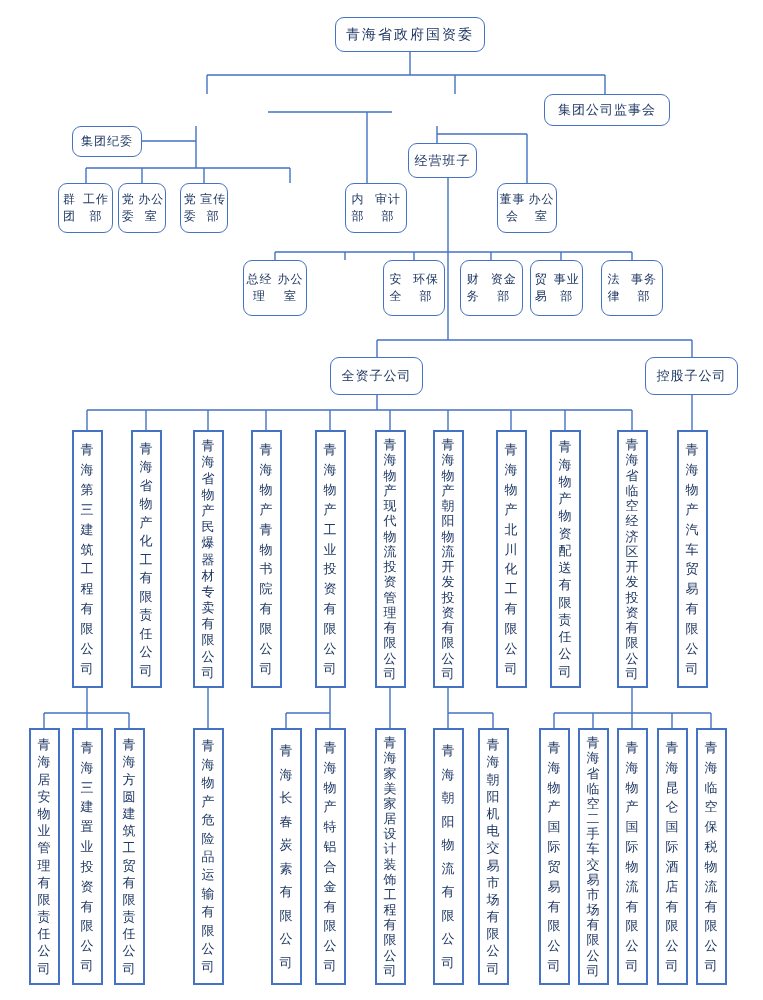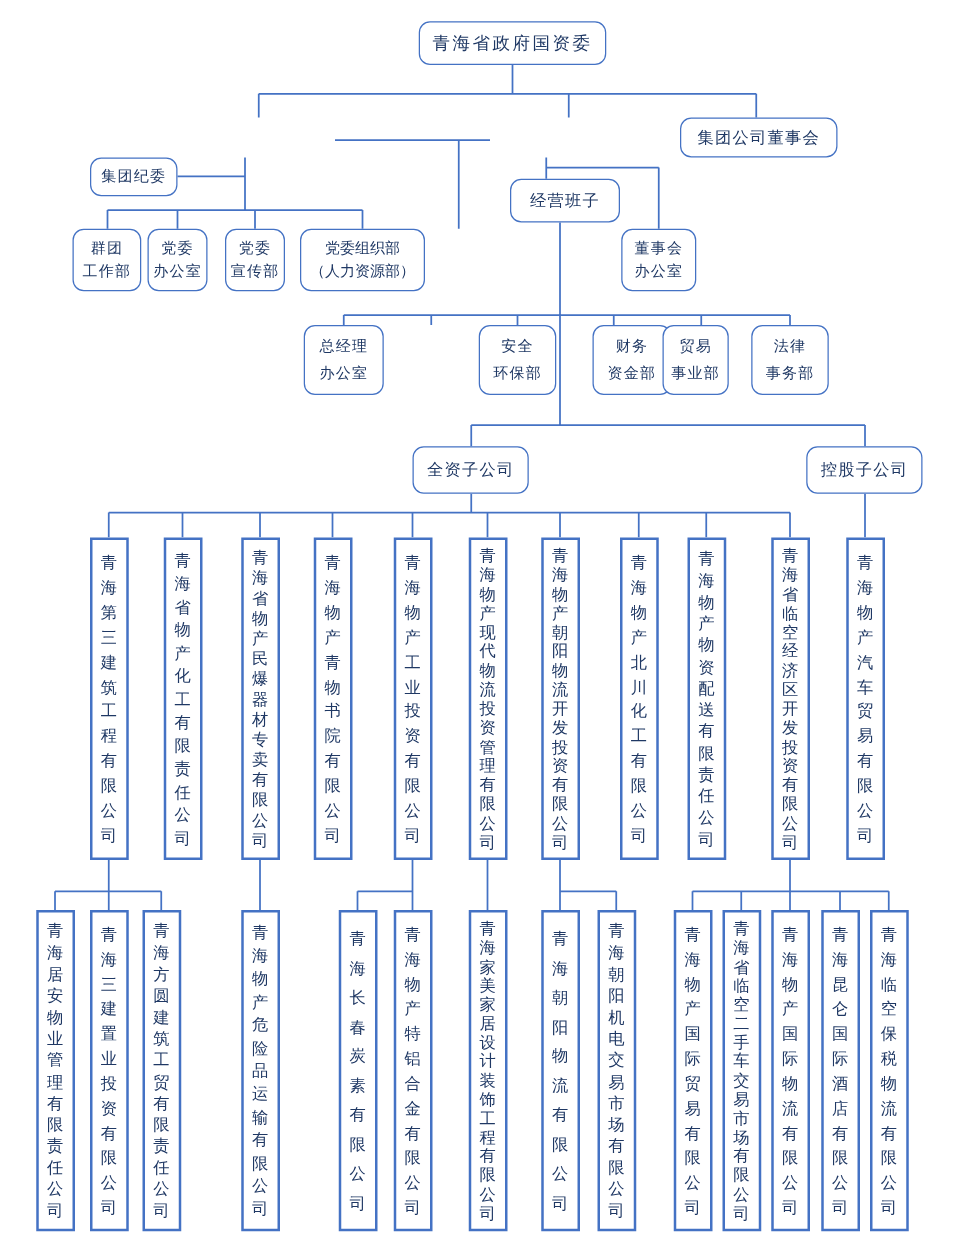--- a/index.html
+++ b/index.html
@@ -8,21 +8,21 @@
     font-family:Liberation Serif, serif;color:#1F3864;
   }
   #wires{position:absolute;left:0;top:0;z-index:0;}
   .box{
     position:absolute;z-index:1;background:#fff;border:1.5px solid #4472C4;
     display:flex;align-items:center;justify-content:center;text-align:center;
     box-sizing:border-box;font-size:13px;letter-spacing:1px;
   }
   .r{border-radius:9px;}
   .root{font-size:14px;letter-spacing:2px;}
-  .dept{flex-direction:column;justify-content:space-evenly;font-size:12px;letter-spacing:1px;padding:3px 0;}
+  .dept{flex-direction:row;justify-content:space-evenly;font-size:12px;letter-spacing:1px;padding:3px 0;}
   .v{border:2px solid #4472C4;border-radius:0;padding:4px 0;}
   .vtext{
     display:flex;flex-direction:column;justify-content:space-evenly;align-items:center;
     width:100%;height:100%;font-size:13px;letter-spacing:0;line-height:1;
   }
 </style>
 </head>
 <body>
 
 <div id="canvas">
@@ -48,59 +48,59 @@
       M448 688 V728 M448 713 H493 M493 713 V728
       M632 688 V713 M554 713 H711 M554 713 V728 M593 713 V728 M632 713 V728 M672 713 V728 M711 713 V728
     "></path>
   </svg>
 
   <div class="box r root" style="left:335px;top:17px;width:150px;height:35px">
     <span>青海省政府国资委</span>
   </div>
 
   <div class="box r" style="left:544px;top:94px;width:126px;height:32px">
-    <span>集团公司董事会</span>
+    <span>集团公司监事会</span>
   </div>
   <div class="box r" style="left:72px;top:126px;width:70px;height:31px;font-size:12px">
     <span>集团纪委</span>
   </div>
-  <div class="box r" style="left:408px;top:143px;width:88px;height:35px">
+  <div class="box r" style="left:408px;top:143px;width:69px;height:35px">
     <span>经营班子</span>
   </div>
 
   <div class="box r dept" style="left:58px;top:183px;width:55px;height:50px">
     <span>群团</span>
     <span>工作部</span>
   </div>
   <div class="box r dept" style="left:118px;top:183px;width:48px;height:50px">
     <span>党委</span>
     <span>办公室</span>
   </div>
   <div class="box r dept" style="left:180px;top:183px;width:48px;height:50px">
     <span>党委</span>
     <span>宣传部</span>
   </div>
-  <div class="box r dept" style="left:240px;top:183px;width:100px;height:50px;letter-spacing:0">
-    <span>党委组织部</span>
-    <span>（人力资源部）</span>
+  <div class="box r dept" style="left:345px;top:183px;width:62px;height:50px">
+    <span>内部</span>
+    <span>审计部</span>
   </div>
   <div class="box r dept" style="left:497px;top:183px;width:60px;height:50px">
     <span>董事会</span>
     <span>办公室</span>
   </div>
 
   <div class="box r dept" style="left:243px;top:260px;width:64px;height:56px">
     <span>总经理</span>
     <span>办公室</span>
   </div>
   <div class="box r dept" style="left:383px;top:260px;width:62px;height:56px">
     <span>安全</span>
     <span>环保部</span>
   </div>
-  <div class="box r dept" style="left:474px;top:260px;width:63px;height:56px">
+  <div class="box r dept" style="left:460px;top:260px;width:63px;height:56px">
     <span>财务</span>
     <span>资金部</span>
   </div>
   <div class="box r dept" style="left:530px;top:260px;width:53px;height:56px">
     <span>贸易</span>
     <span>事业部</span>
   </div>
   <div class="box r dept" style="left:601px;top:260px;width:62px;height:56px">
     <span>法律</span>
     <span>事务部</span>

